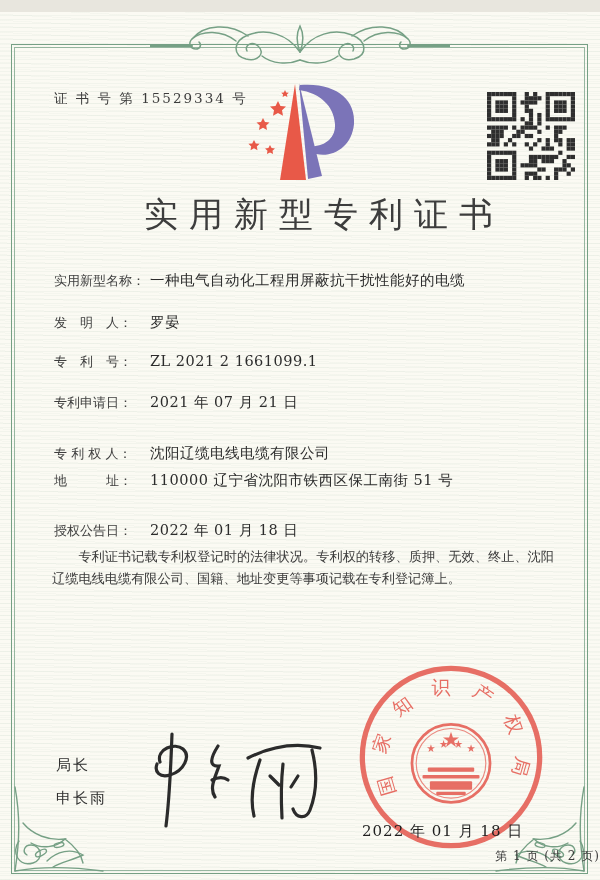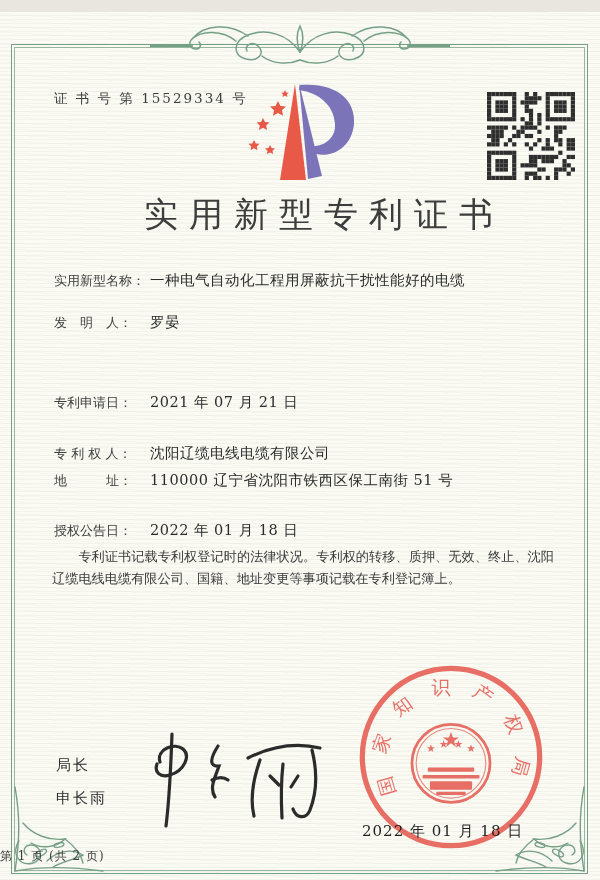--- a/index.html
+++ b/index.html
@@ -26,21 +26,21 @@
   .field-value{font-size:14.5px;letter-spacing:.5px;color:#2c2c2c;}
   .grant-no-pair{position:absolute;left:276px;top:0;}
   .paragraphs{position:absolute;left:52px;right:46px;top:534px;font-size:13.2px;
     line-height:1.64;color:#3a3a3a;text-align:justify;}
   .paragraphs p{margin:0;text-indent:2em;}
   .officer-title{position:absolute;left:56px;top:744px;font-size:15px;color:#2e2e2e;letter-spacing:2px;}
   .officer-name{position:absolute;left:56px;top:777px;font-size:15px;color:#2e2e2e;letter-spacing:2px;}
   .signature{position:absolute;left:130px;top:710px;width:215px;height:118px;}
   .seal{position:absolute;left:356px;top:650px;width:190px;height:190px;opacity:.85;}
   .seal-date{position:absolute;left:362px;top:810px;font-size:15px;color:#1f1f1f;letter-spacing:1px;white-space:nowrap;}
-  .footer{position:absolute;left:0;top:836px;width:100%;text-align:left;font-size:12px;color:#3a3a3a;letter-spacing:1px;}
+  .footer{position:absolute;left:0;top:836px;width:100%;text-align:right;font-size:12px;color:#3a3a3a;letter-spacing:1px;}
   .ornament-top{position:absolute;left:150px;top:4px;width:300px;height:58px;}
   .corner{position:absolute;width:95px;height:95px;}
   .corner.bl{left:11px;bottom:16px;}
   .corner.br{right:12px;bottom:16px;transform:scaleX(-1);}
   svg .green-line{stroke:var(--border-green,#76a085);fill:none;stroke-linecap:round;}
 </style>
 </head>
 <body>
 
 <div class="page">
@@ -329,20 +329,23 @@
     </svg>
 
   <div class="title">实用新型专利证书</div>
 
   <div class="field-row" style="top:259px">
     <span class="field-label">实用新型名称：</span><span class="field-value">一种电气自动化工程用屏蔽抗干扰性能好的电缆</span>
   </div>
   <div class="field-row" style="top:301px">
     <span class="field-label">发　明　人：</span><span class="field-value">罗晏</span>
   </div>
+  <div class="field-row" style="top:341px">
+    <span class="field-label">专　利　号：</span><span class="field-value">ZL 2021 2 1661099.1</span>
+  </div>
   <div class="field-row" style="top:381px">
     <span class="field-label">专利申请日：</span><span class="field-value">2021 年 07 月 21 日</span>
   </div>
   <div class="field-row" style="top:432px">
     <span class="field-label">专 利 权 人：</span><span class="field-value">沈阳辽缆电线电缆有限公司</span>
   </div>
   <div class="field-row" style="top:459px">
     <span class="field-label">地　　　址：</span><span class="field-value">110000 辽宁省沈阳市铁西区保工南街 51 号</span>
   </div>
   <div class="field-row" style="top:509px">

